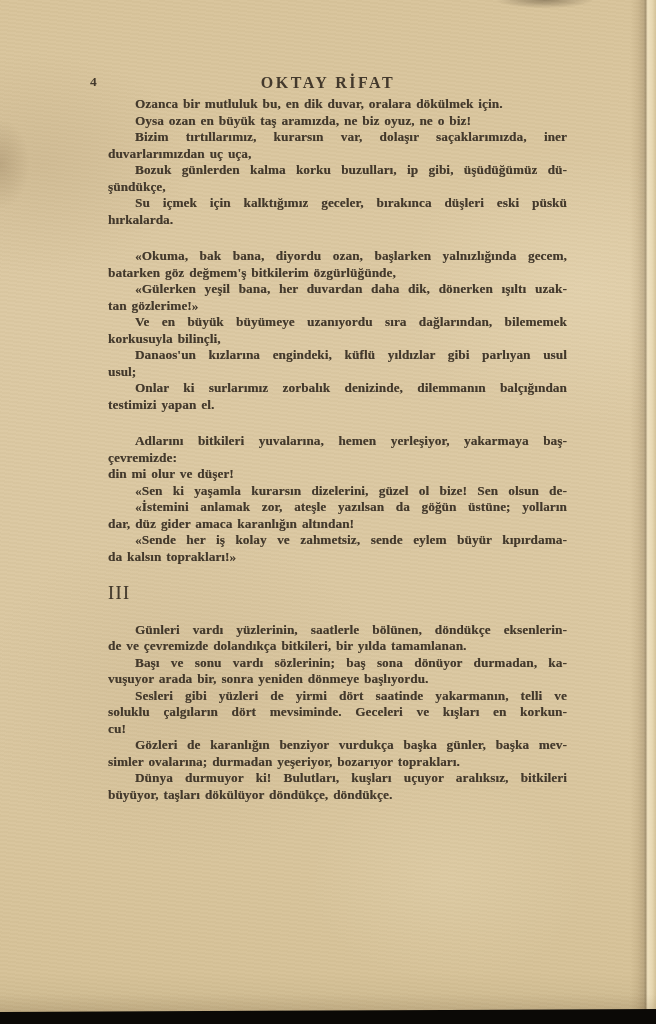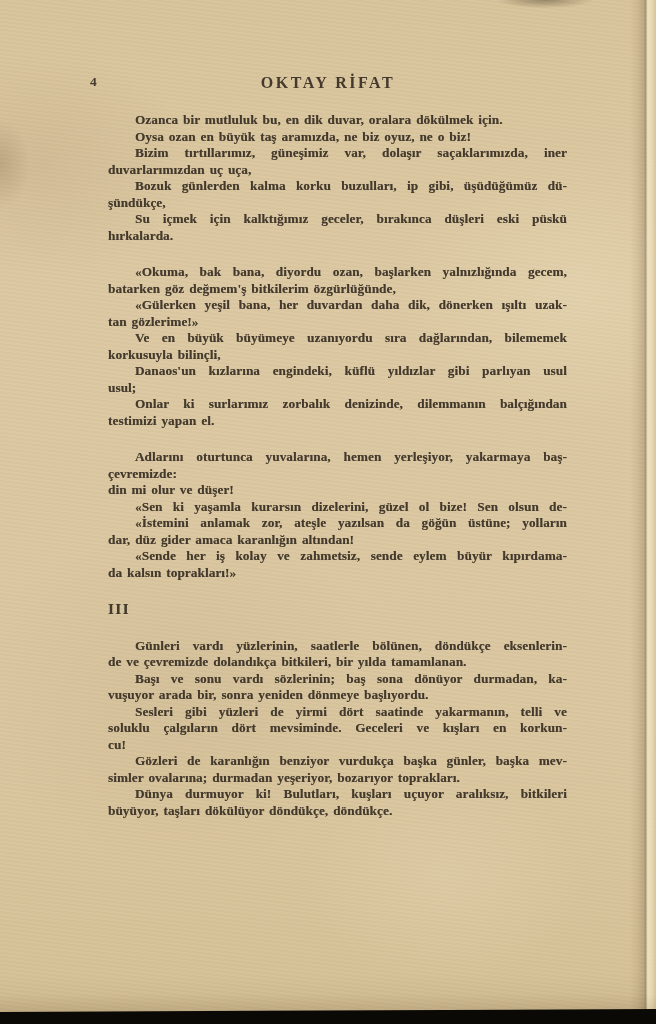--- a/index.html
+++ b/index.html
@@ -27,31 +27,31 @@
     position: absolute; left: 90px; top: 0;
     font-size: 13.5px; font-weight: 700;
   }
   .running-head {
     position: absolute; left: 0; top: 0; width: 100%;
     text-align: center; font-size: 16px; font-weight: 700;
     letter-spacing: 2.5px;
   }
 
   .text-area {
-    position: absolute; left: 108px; top: 112px; width: 459px;
+    position: absolute; left: 108px; top: 96px; width: 459px;
     font-size: 13.2px; line-height: 16.5px; font-weight: 700;
     letter-spacing: 0.1px; word-spacing: 1.5px;
     text-shadow: 0.2px 0.3px 0.5px rgba(62,53,42,0.5);
   }
   .para-block { margin: 0 0 20px 0; }
   .line { min-height: 16.5px; }
   .line.indent { text-indent: 27px; }
   .line.fill { text-align: justify; text-align-last: justify; }
   .section-heading {
-    font-size: 15px; font-weight: 700; letter-spacing: 1.5px;
+    font-size: 18px; font-weight: 400; letter-spacing: 1.5px;
     margin: 0 0 20px 0; line-height: 16.5px;
   }
 
   .edge-right {
     position: absolute; top: 0; right: 0; width: 26px; height: 100%;
     pointer-events: none;
     background: linear-gradient(90deg,
       rgba(0,0,0,0) 0%,
       rgba(110,85,50,0.10) 30%,
       rgba(78,60,35,0.20) 52%,
@@ -79,41 +79,41 @@
 <div class="page">
   <div class="header">
     <span class="page-number">4</span>
     <span class="running-head">OKTAY RİFAT</span>
   </div>
 
   <div class="text-area">
       <div class="para-block">
         <div class="line indent">Ozanca bir mutluluk bu, en dik duvar, oralara dökülmek için.</div>
         <div class="line indent">Oysa ozan en büyük taş aramızda, ne biz oyuz, ne o biz!</div>
-        <div class="line indent fill">Bizim tırtıllarımız, güneşimiz var, dolaşır saçaklarımızda, iner</div>
+        <div class="line indent fill">Bizim tırtıllarımız, kurarsın var, dolaşır saçaklarımızda, iner</div>
         <div class="line">duvarlarımızdan uç uça,</div>
         <div class="line indent fill">Bozuk günlerden kalma korku buzulları, ip gibi, üşüdüğümüz dü-</div>
         <div class="line">şündükçe,</div>
         <div class="line indent fill">Su içmek için kalktığımız geceler, bırakınca düşleri eski püskü</div>
         <div class="line">hırkalarda.</div>
       </div>
       <div class="para-block">
         <div class="line indent fill">«Okuma, bak bana, diyordu ozan, başlarken yalnızlığında gecem,</div>
         <div class="line">batarken göz değmem'ş bitkilerim özgürlüğünde,</div>
         <div class="line indent fill">«Gülerken yeşil bana, her duvardan daha dik, dönerken ışıltı uzak-</div>
         <div class="line">tan gözlerime!»</div>
         <div class="line indent fill">Ve en büyük büyümeye uzanıyordu sıra dağlarından, bilememek</div>
         <div class="line">korkusuyla bilinçli,</div>
         <div class="line indent fill">Danaos'un kızlarına engindeki, küflü yıldızlar gibi parlıyan usul</div>
         <div class="line">usul;</div>
         <div class="line indent fill">Onlar ki surlarımız zorbalık denizinde, dilemmanın balçığından</div>
         <div class="line">testimizi yapan el.</div>
       </div>
       <div class="para-block">
-        <div class="line indent fill">Adlarını oturtunca yuvalarına, hemen yerleşiyor, yakarmaya baş-</div>
+        <div class="line indent fill">Adlarını bitkileri yuvalarına, hemen yerleşiyor, yakarmaya baş-</div>
         <div class="line">çevremizde:</div>
         <div class="line">din mi olur ve düşer!</div>
         <div class="line indent fill">«Sen ki yaşamla kurarsın dizelerini, güzel ol bize! Sen olsun de-</div>
         <div class="line indent fill">«İstemini anlamak zor, ateşle yazılsan da göğün üstüne; yolların</div>
         <div class="line">dar, düz gider amaca karanlığın altından!</div>
         <div class="line indent fill">«Sende her iş kolay ve zahmetsiz, sende eylem büyür kıpırdama-</div>
         <div class="line">da kalsın toprakları!»</div>
       </div>
       <div class="section-heading">III</div>
       <div class="para-block">

